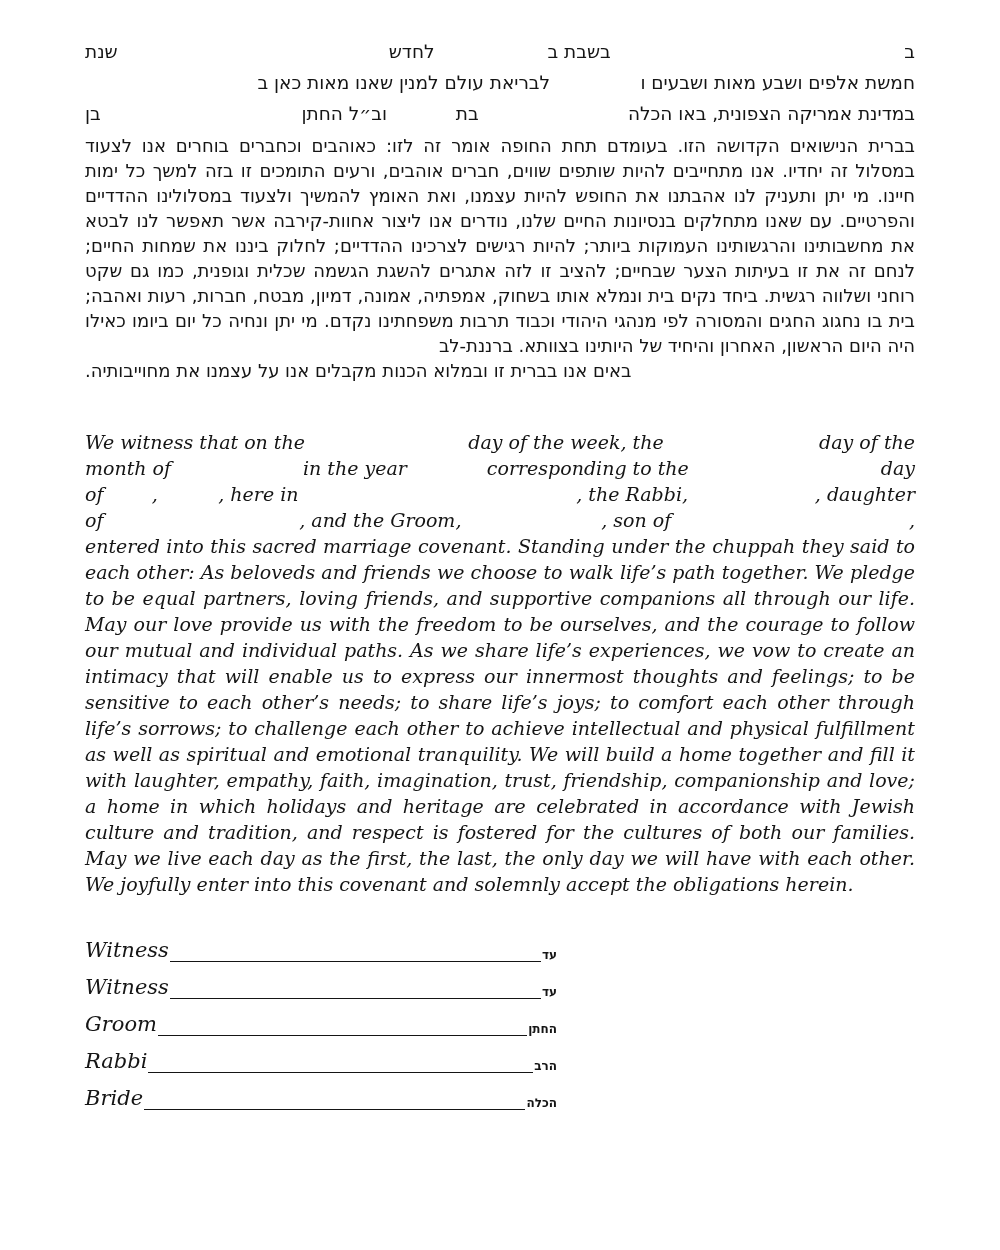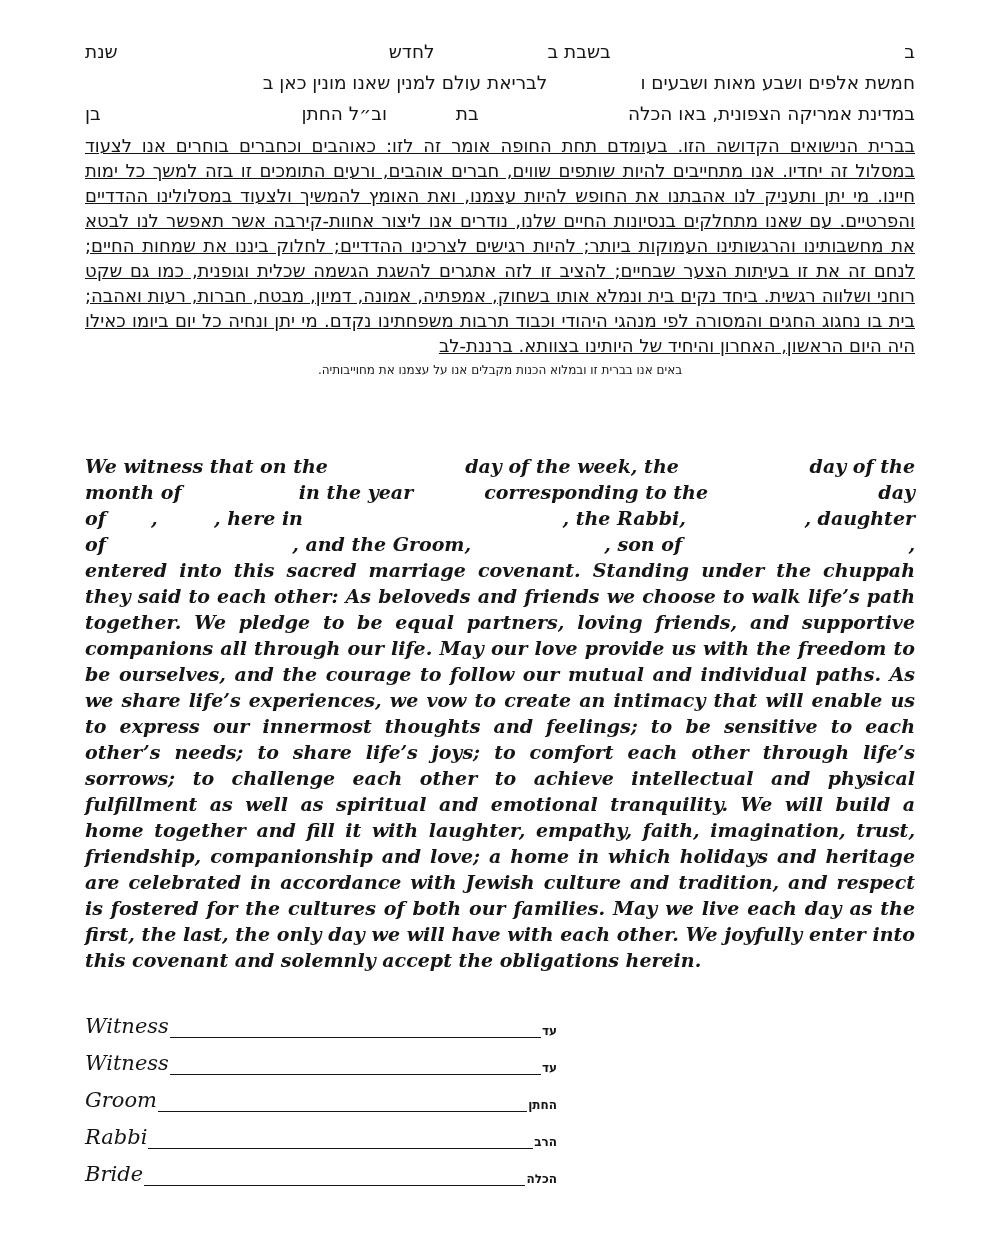--- a/index.html
+++ b/index.html
@@ -28,37 +28,36 @@
     align-items: baseline;
     font-size: 18.5px;
     line-height: 31px;
     white-space: nowrap;
   }
   .heb-body {
     margin-top: 4px;
     font-size: 18px;
     line-height: 25px;
     text-align: justify;
-    text-decoration: underline;
   }
   .heb-body-last {
-    font-size: 12px;
+    font-size: 18px;
     line-height: 25px;
-    text-align: center;
+    text-align: left;
   }
 
   
   .blank { display: inline-block; min-height: 1px; }
 
   
   .eng {
     font-family: "DejaVu Serif", serif;
     font-style: italic;
   }
-  .eng-section { margin-top: 70px; font-weight: bold; }
+  .eng-section { margin-top: 46px; }
   .eng-intro-line {
     display: flex;
     align-items: baseline;
     font-size: 19px;
     line-height: 26px;
     white-space: nowrap;
   }
   .eng-body {
     font-size: 19px;
     line-height: 26px;
@@ -102,21 +101,21 @@
       <span class="blank" style="flex:2.6"></span>
       <span>בשבת ב</span>
       <span class="blank" style="flex:1"></span>
       <span>לחדש</span>
       <span class="blank" style="flex:2.4"></span>
       <span>שנת</span>
     </div>
     <div class="heb-header-line">
       <span>חמשת אלפים ושבע מאות ושבעים ו</span>
       <span class="blank" style="flex:0.55"></span>
-      <span>לבריאת עולם למנין שאנו מונין כאן ב</span>
+      <span>לבריאת עולם למנין שאנו מאות כאן ב</span>
       <span class="blank" style="flex:1.05"></span>
     </div>
     <div class="heb-header-line">
       <span>במדינת אמריקה הצפונית, באו הכלה</span>
       <span class="blank" style="flex:1.3"></span>
       <span>בת</span>
       <span class="blank" style="flex:0.6"></span>
       <span>וב״ל החתן</span>
       <span class="blank" style="flex:1.75"></span>
       <span>בן</span>

